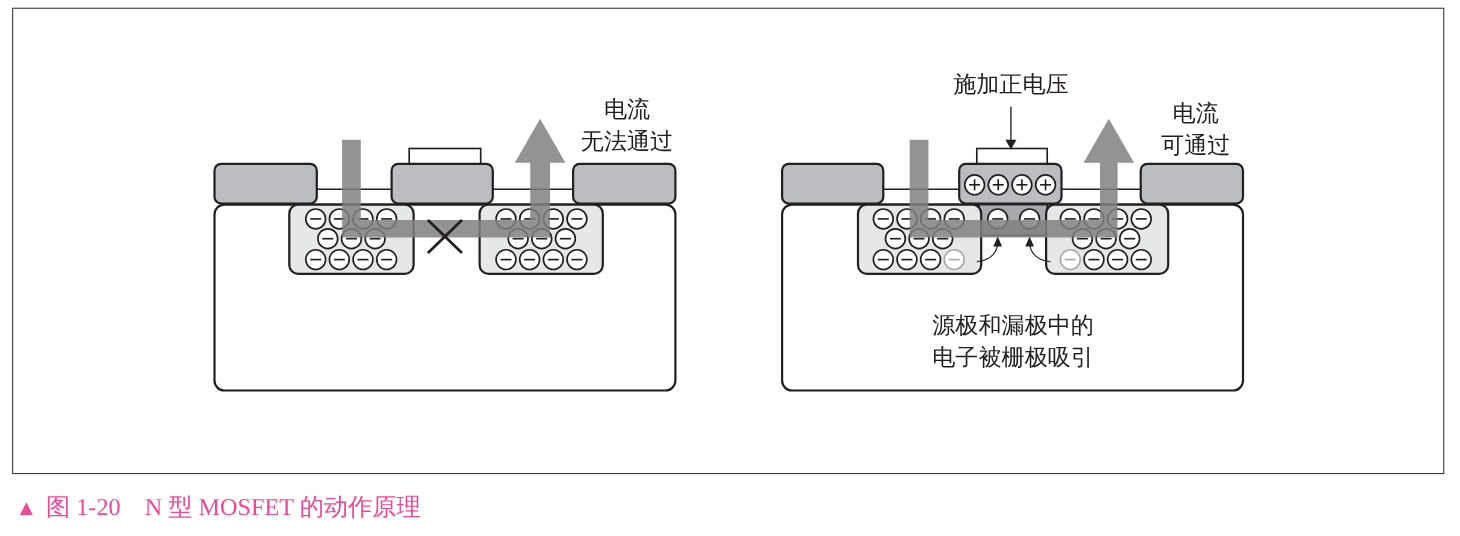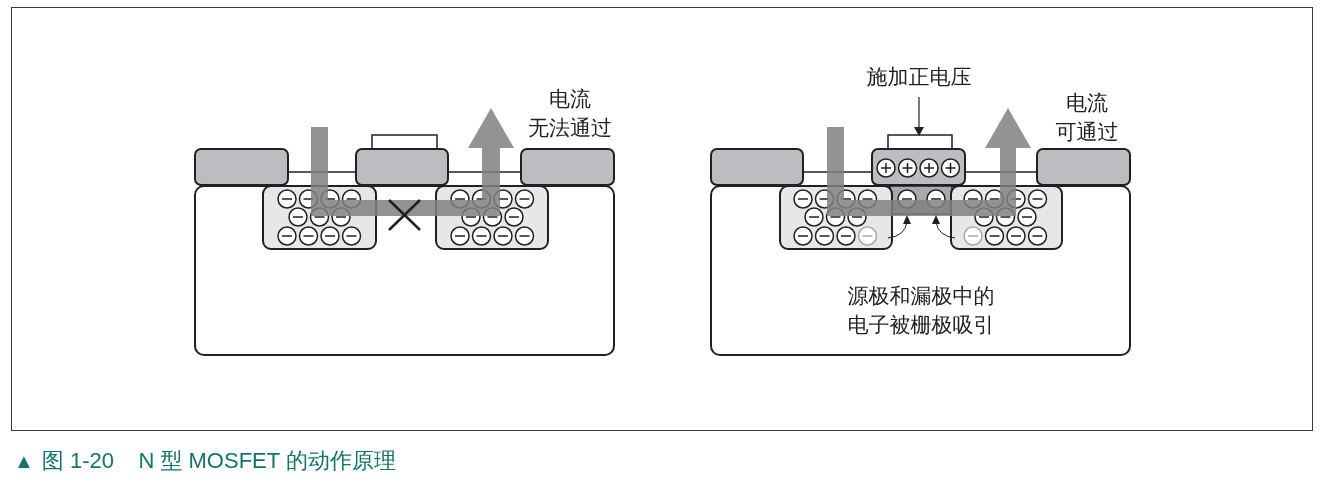--- a/index.html
+++ b/index.html
@@ -2,22 +2,22 @@
 <html><head>
 <meta charset="utf-8">
 <style>
   html, body { margin: 0; padding: 0; background: #ffffff; }
   body { width: 1327px; height: 487px; position: relative; overflow: hidden;
          font-family: "DejaVu Sans", "Liberation Sans", sans-serif; }
   #figure-frame { position: absolute; left: 11px; top: 7px; width: 1302px; height: 424px;
                   border: 1.5px solid #3a3a3a; box-sizing: border-box; }
   #diagram-svg { position: absolute; left: 0; top: 0; }
   .label { font-family: "DejaVu Sans", sans-serif; fill: #231f20; font-size: 21px; }
-  #caption { position: absolute; left: 14px; top: 446px; font-size: 22px; color: #0f766e;
-             font-family: Liberation Sans, sans-serif; white-space: pre; }
+  #caption { position: absolute; left: 14px; top: 446px; font-size: 22px; color: #ec4899;
+             font-family: Liberation Serif, serif; white-space: pre; }
   #caption .tri { font-size: 20px; margin-right: 8px; }
 </style>
 </head>
 <body>
 
 <div id="figure-frame"></div>
 
 <svg id="diagram-svg" width="1327" height="487" viewBox="0 0 1327 487" xmlns="http://www.w3.org/2000/svg">
 
   <g>

